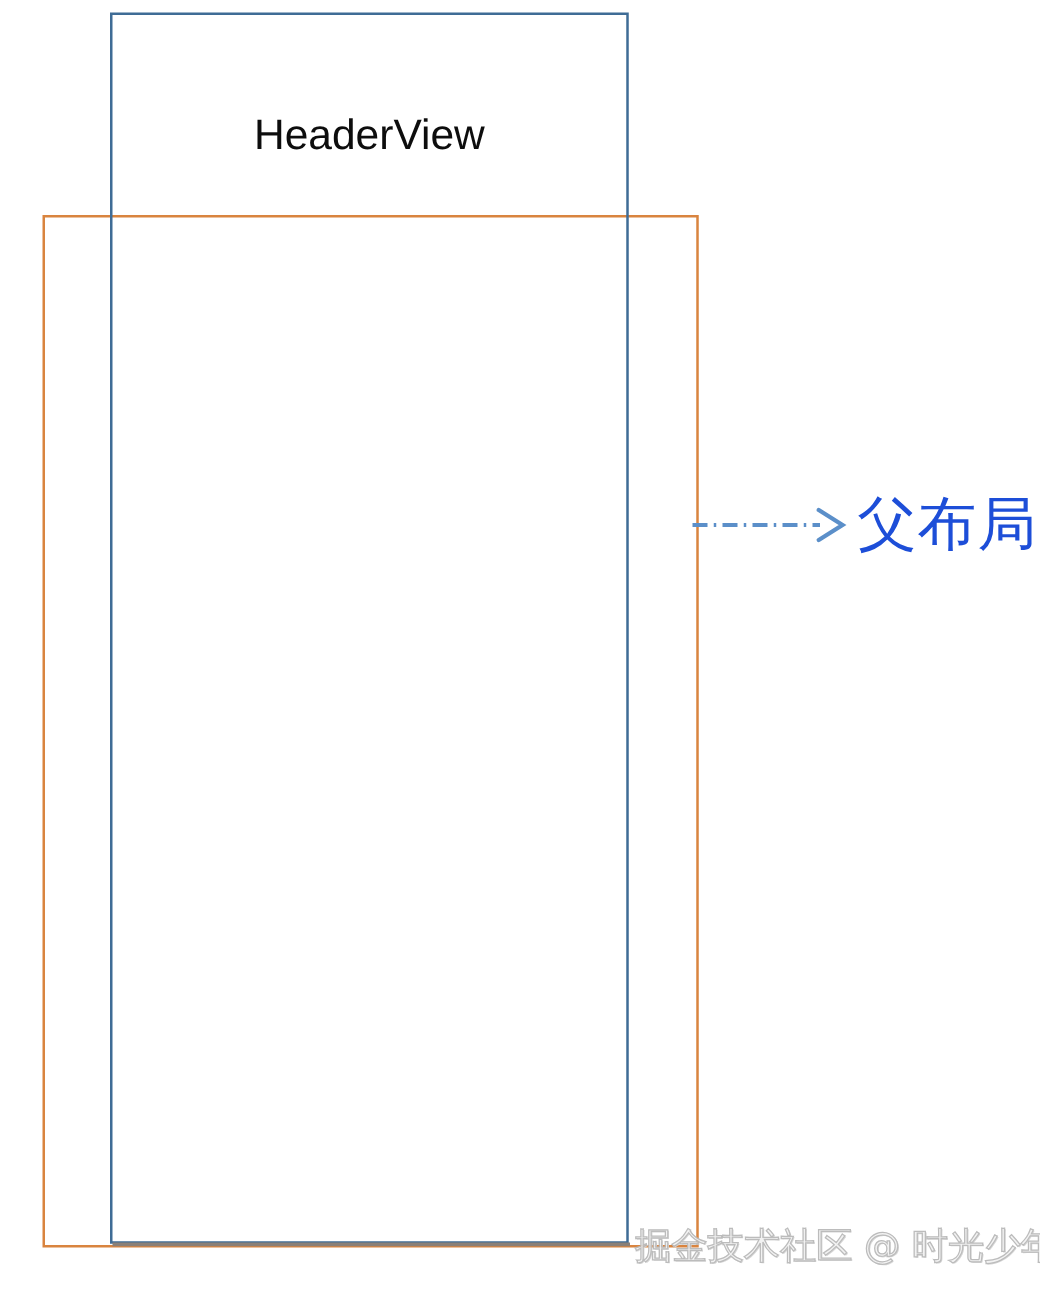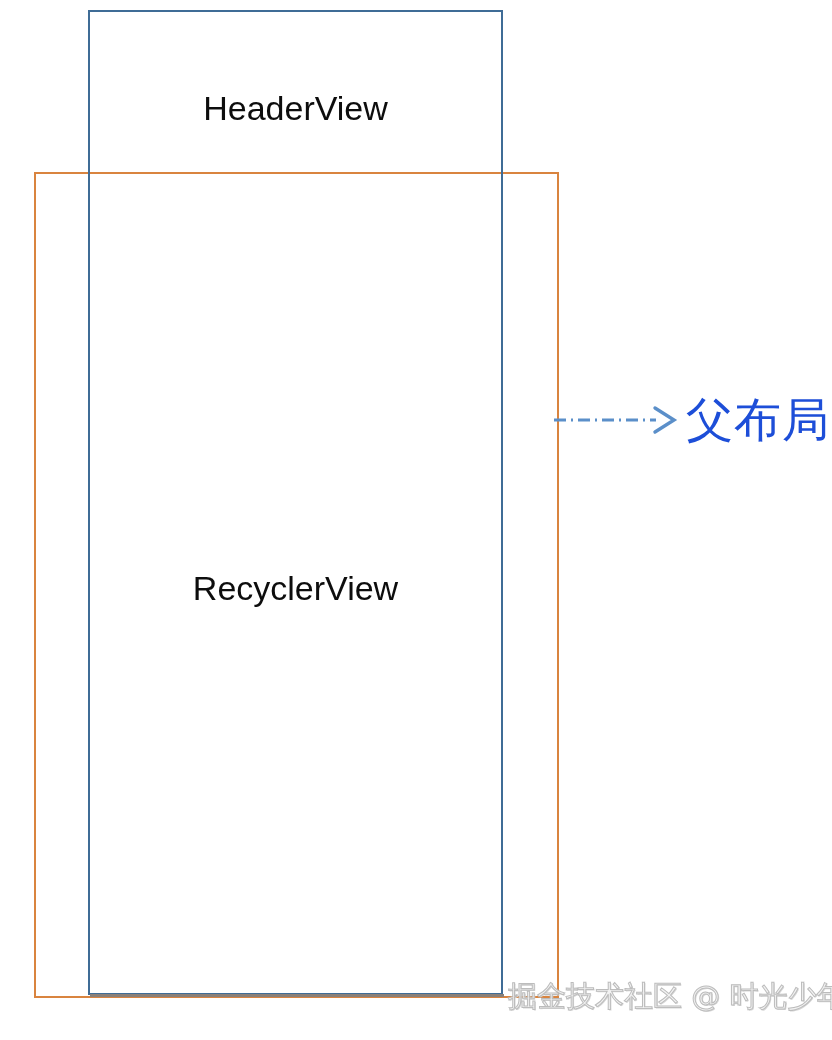--- a/index.html
+++ b/index.html
@@ -117,21 +117,20 @@
 
 <div id="canvas">
 
   <div class="rect-orange"></div>
 
   <div class="rect-blue"></div>
   <div class="rect-blue-shadow"></div>
 
   <div class="box-label label-header">HeaderView</div>
 
-  <div class="box-label label-recycler">RecyclerView</div>
 
   <svg class="annotation-arrow" viewBox="0 0 130 48">
     <line x1="2" y1="24" x2="104" y2="24" stroke="#5b8fc9" stroke-width="3.2" stroke-dasharray="12 5 2 5" stroke-linecap="butt"></line>
     <path d="M 103 12 L 122 24 L 103 36" fill="none" stroke="#5b8fc9" stroke-width="3.4" stroke-linecap="round" stroke-linejoin="miter"></path>
   </svg>
 
   <div class="annotation-label">父布局</div>
 
   <div class="watermark">掘金技术社区 @ 时光少年</div>
 

